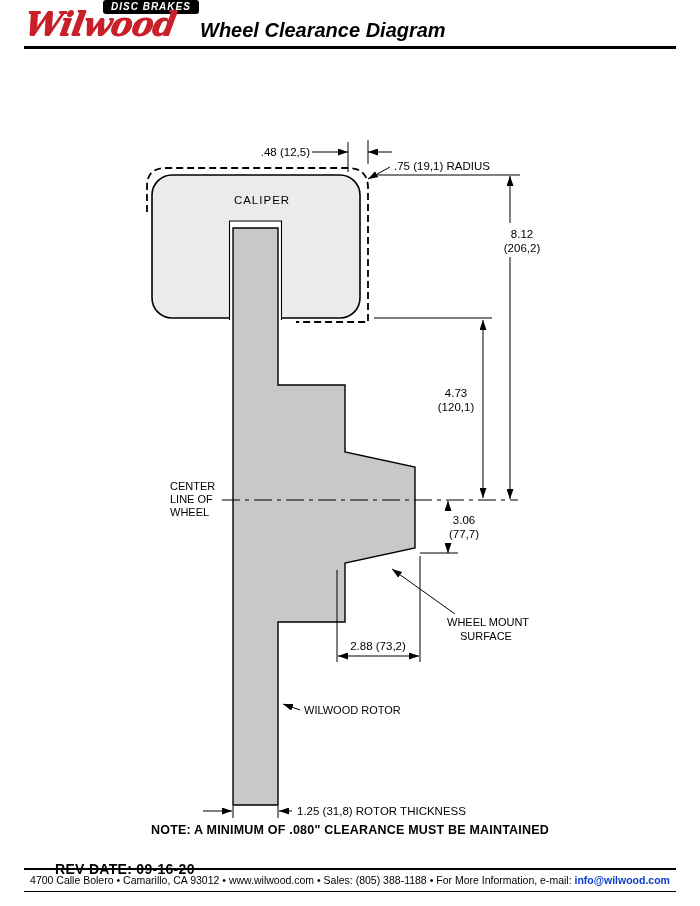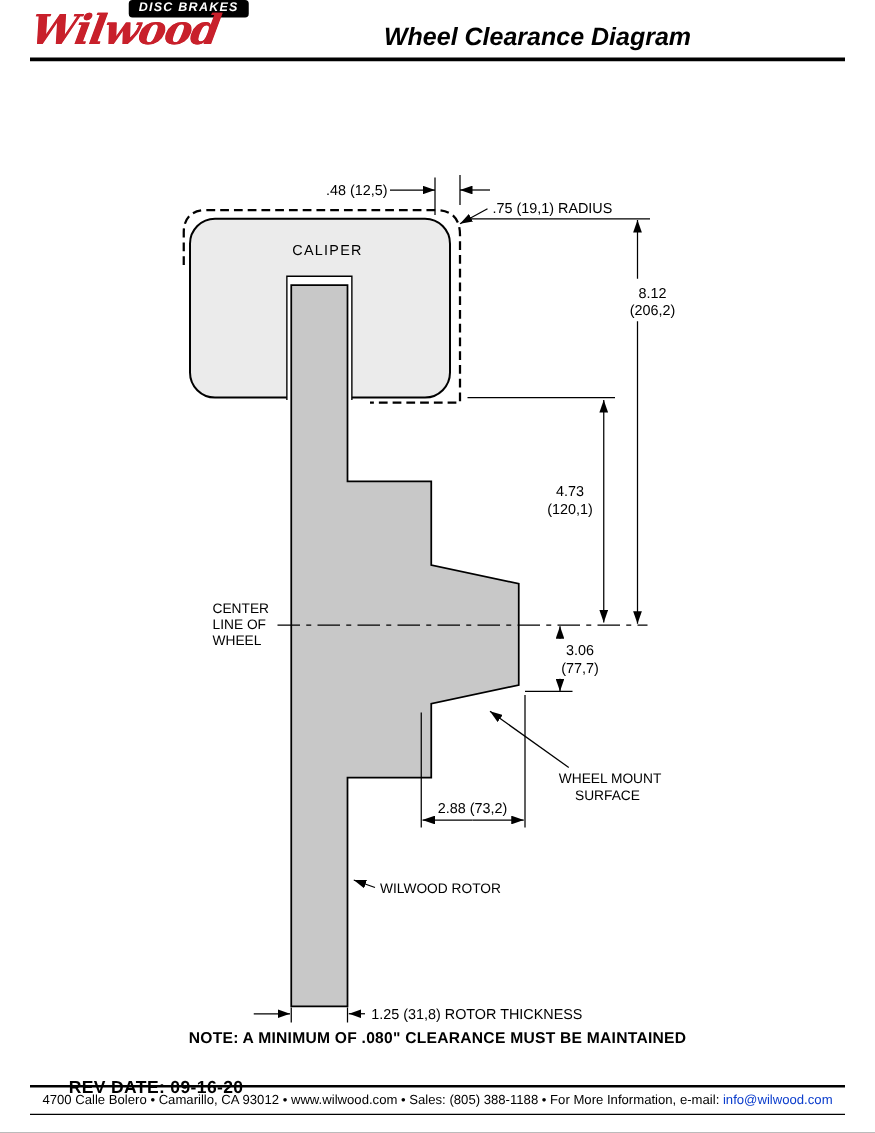--- a/index.html
+++ b/index.html
@@ -16,41 +16,41 @@
     font-size:10px; font-weight:bold; font-style:italic; letter-spacing:1px;
     padding:1px 8px 2px 8px; border-radius:3px; white-space:nowrap;
   }
   .logo-script {
     position:absolute; left:0; top:4px; color:#c8202b;
     font-family:"DejaVu Serif", serif; font-style:italic; font-weight:bold;
     font-size:33px; transform:skewX(-10deg); letter-spacing:-1px;
     text-shadow:0.5px 0.5px 0 #c8202b;
   }
   .doc-title {
-    position:absolute; top:19px; left:200px; width:460px; text-align:center;
+    position:absolute; top:19px; left:200px; width:460px; text-align:left;
     font-size:20px; font-weight:bold; font-style:italic;
   }
   .hdr-rule { position:absolute; top:46px; left:24px; width:652px; height:3px; background:#000; }
   .kit-title {
     position:absolute; top:62px; left:180px; width:500px; text-align:center;
     font-size:25px; font-weight:bold; font-style:italic; letter-spacing:0.5px;
   }
   .diagram { position:absolute; left:0; top:0; width:700px; height:906px; }
   svg text { font-family:"Liberation Sans", sans-serif; fill:#000; }
   .note {
     position:absolute; top:822px; left:0; width:700px; text-align:center;
     font-size:12.5px; font-weight:bold; line-height:16px; letter-spacing:0.2px;
   }
   .foot-rule1 { position:absolute; top:868px; left:24px; width:652px; height:2px; background:#000; }
   .foot-rule2 { position:absolute; top:891px; left:24px; width:652px; height:1px; background:#000; }
   .foot-text {
     position:absolute; top:874px; left:0; width:700px; text-align:center;
     font-size:10.5px; white-space:nowrap;
   }
-  .foot-text .email { color:#0a3ccc; text-decoration:none; }
+  .foot-text .email { color:#0a3ccc; text-decoration:none;font-weight:bold; }
   .rev { position:absolute; top:861px; left:55px; font-size:14px; letter-spacing:0.3px;font-weight:bold; }
 </style>
 </head>
 <body>
 
 <div class="page">
 
   <div class="logo">
     <div class="logo-tag">DISC BRAKES</div>
     <div class="logo-script">Wilwood</div>

